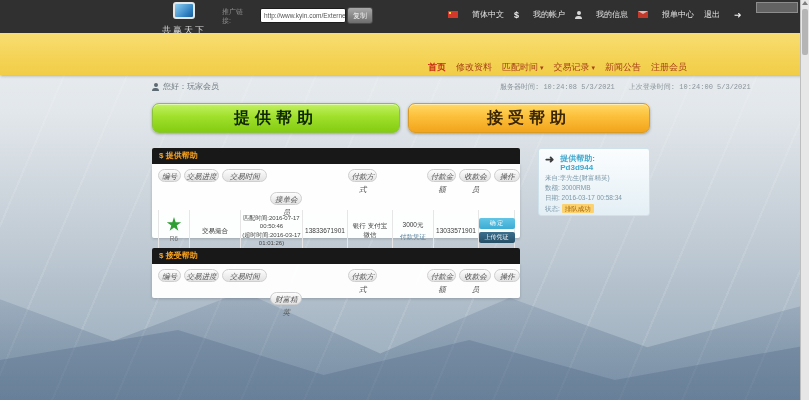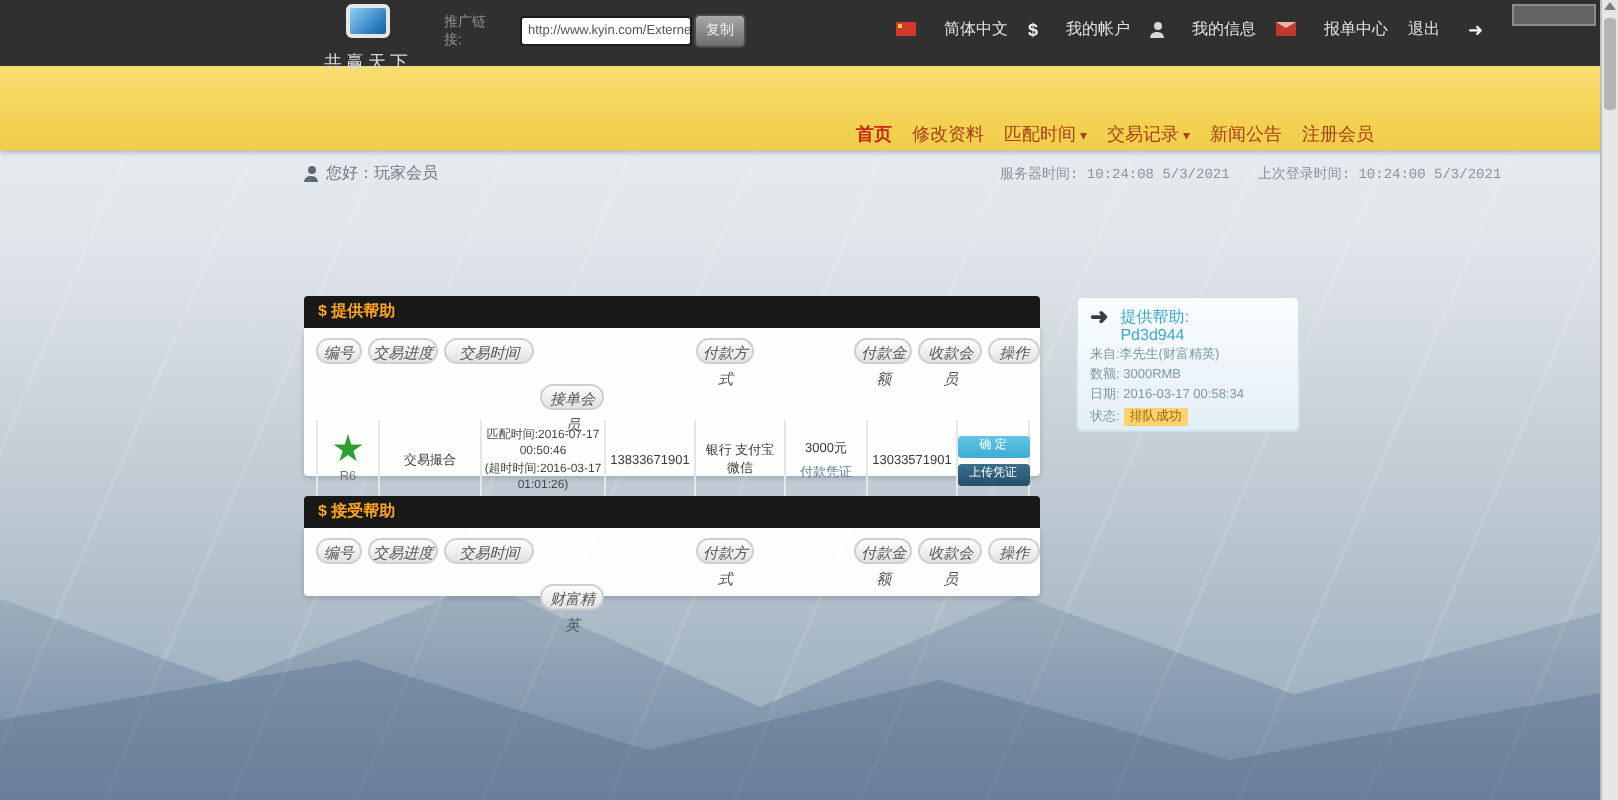--- a/index.html
+++ b/index.html
@@ -97,21 +97,21 @@
   .op-btn{width:36px;height:11px;border-radius:2px;color:#fff;font-size:6px;line-height:11px;text-align:center;cursor:pointer;}
   .op-confirm{background:linear-gradient(#63c6e6,#3dabd2);}
   .op-upload{background:linear-gradient(#3a6f8e,#264f68);margin-top:2px;}
 
   
   .order-card{position:absolute;left:538px;top:148px;width:112px;height:68px;z-index:3;box-sizing:border-box;
       background:linear-gradient(180deg,rgba(252,254,255,0.97),rgba(230,242,248,0.9));
       border:1px solid #cfe2ec;border-radius:3px;padding:5px 6px;}
   .card-head{display:flex;gap:6px;align-items:flex-start;}
   .card-arrow{font-size:11px;color:#3c3c3c;line-height:11px;font-weight:bold;}
-  .card-title{font-size:8px;color:#3fa7cd;line-height:9px;}
+  .card-title{font-size:8px;color:#3fa7cd;line-height:9px;font-weight:bold;}
   .card-line{font-size:6.5px;color:#7d98a8;line-height:9px;margin-top:1px;white-space:nowrap;}
   .status-line{display:flex;gap:2px;align-items:center;margin-top:2px;}
   .status-chip{background:#fcd170;color:#a16400;font-size:6.5px;padding:0 3px;line-height:9px;border-radius:1px;}
 </style>
 </head>
 <body>
 
 <div id="page">
   <div class="bg-streaks"></div>
   <div class="bg-poly1"></div>
@@ -179,20 +179,22 @@
     <div class="greeting">
       <span class="person-icon"></span>
       <span>您好：玩家会员</span>
     </div>
     <div class="login-times">
       <span>服务器时间: 10:24:08 5/3/2021</span>
       <span>上次登录时间: 10:24:00 5/3/2021</span>
     </div>
   </div>
 
+  <div class="big-btn btn-provide">提供帮助</div>
+  <div class="big-btn btn-accept">接受帮助</div>
 
   <div class="section-bar bar1">
     <div class="section-title">$ 提供帮助</div>
   </div>
   <div class="panel panel1">
     <div class="pill-row">
       <div class="pill c1">编号</div>
       <div class="pill c2">交易进度</div>
       <div class="pill c3">交易时间</div>
       <div class="pill c4">接单会员</div>

